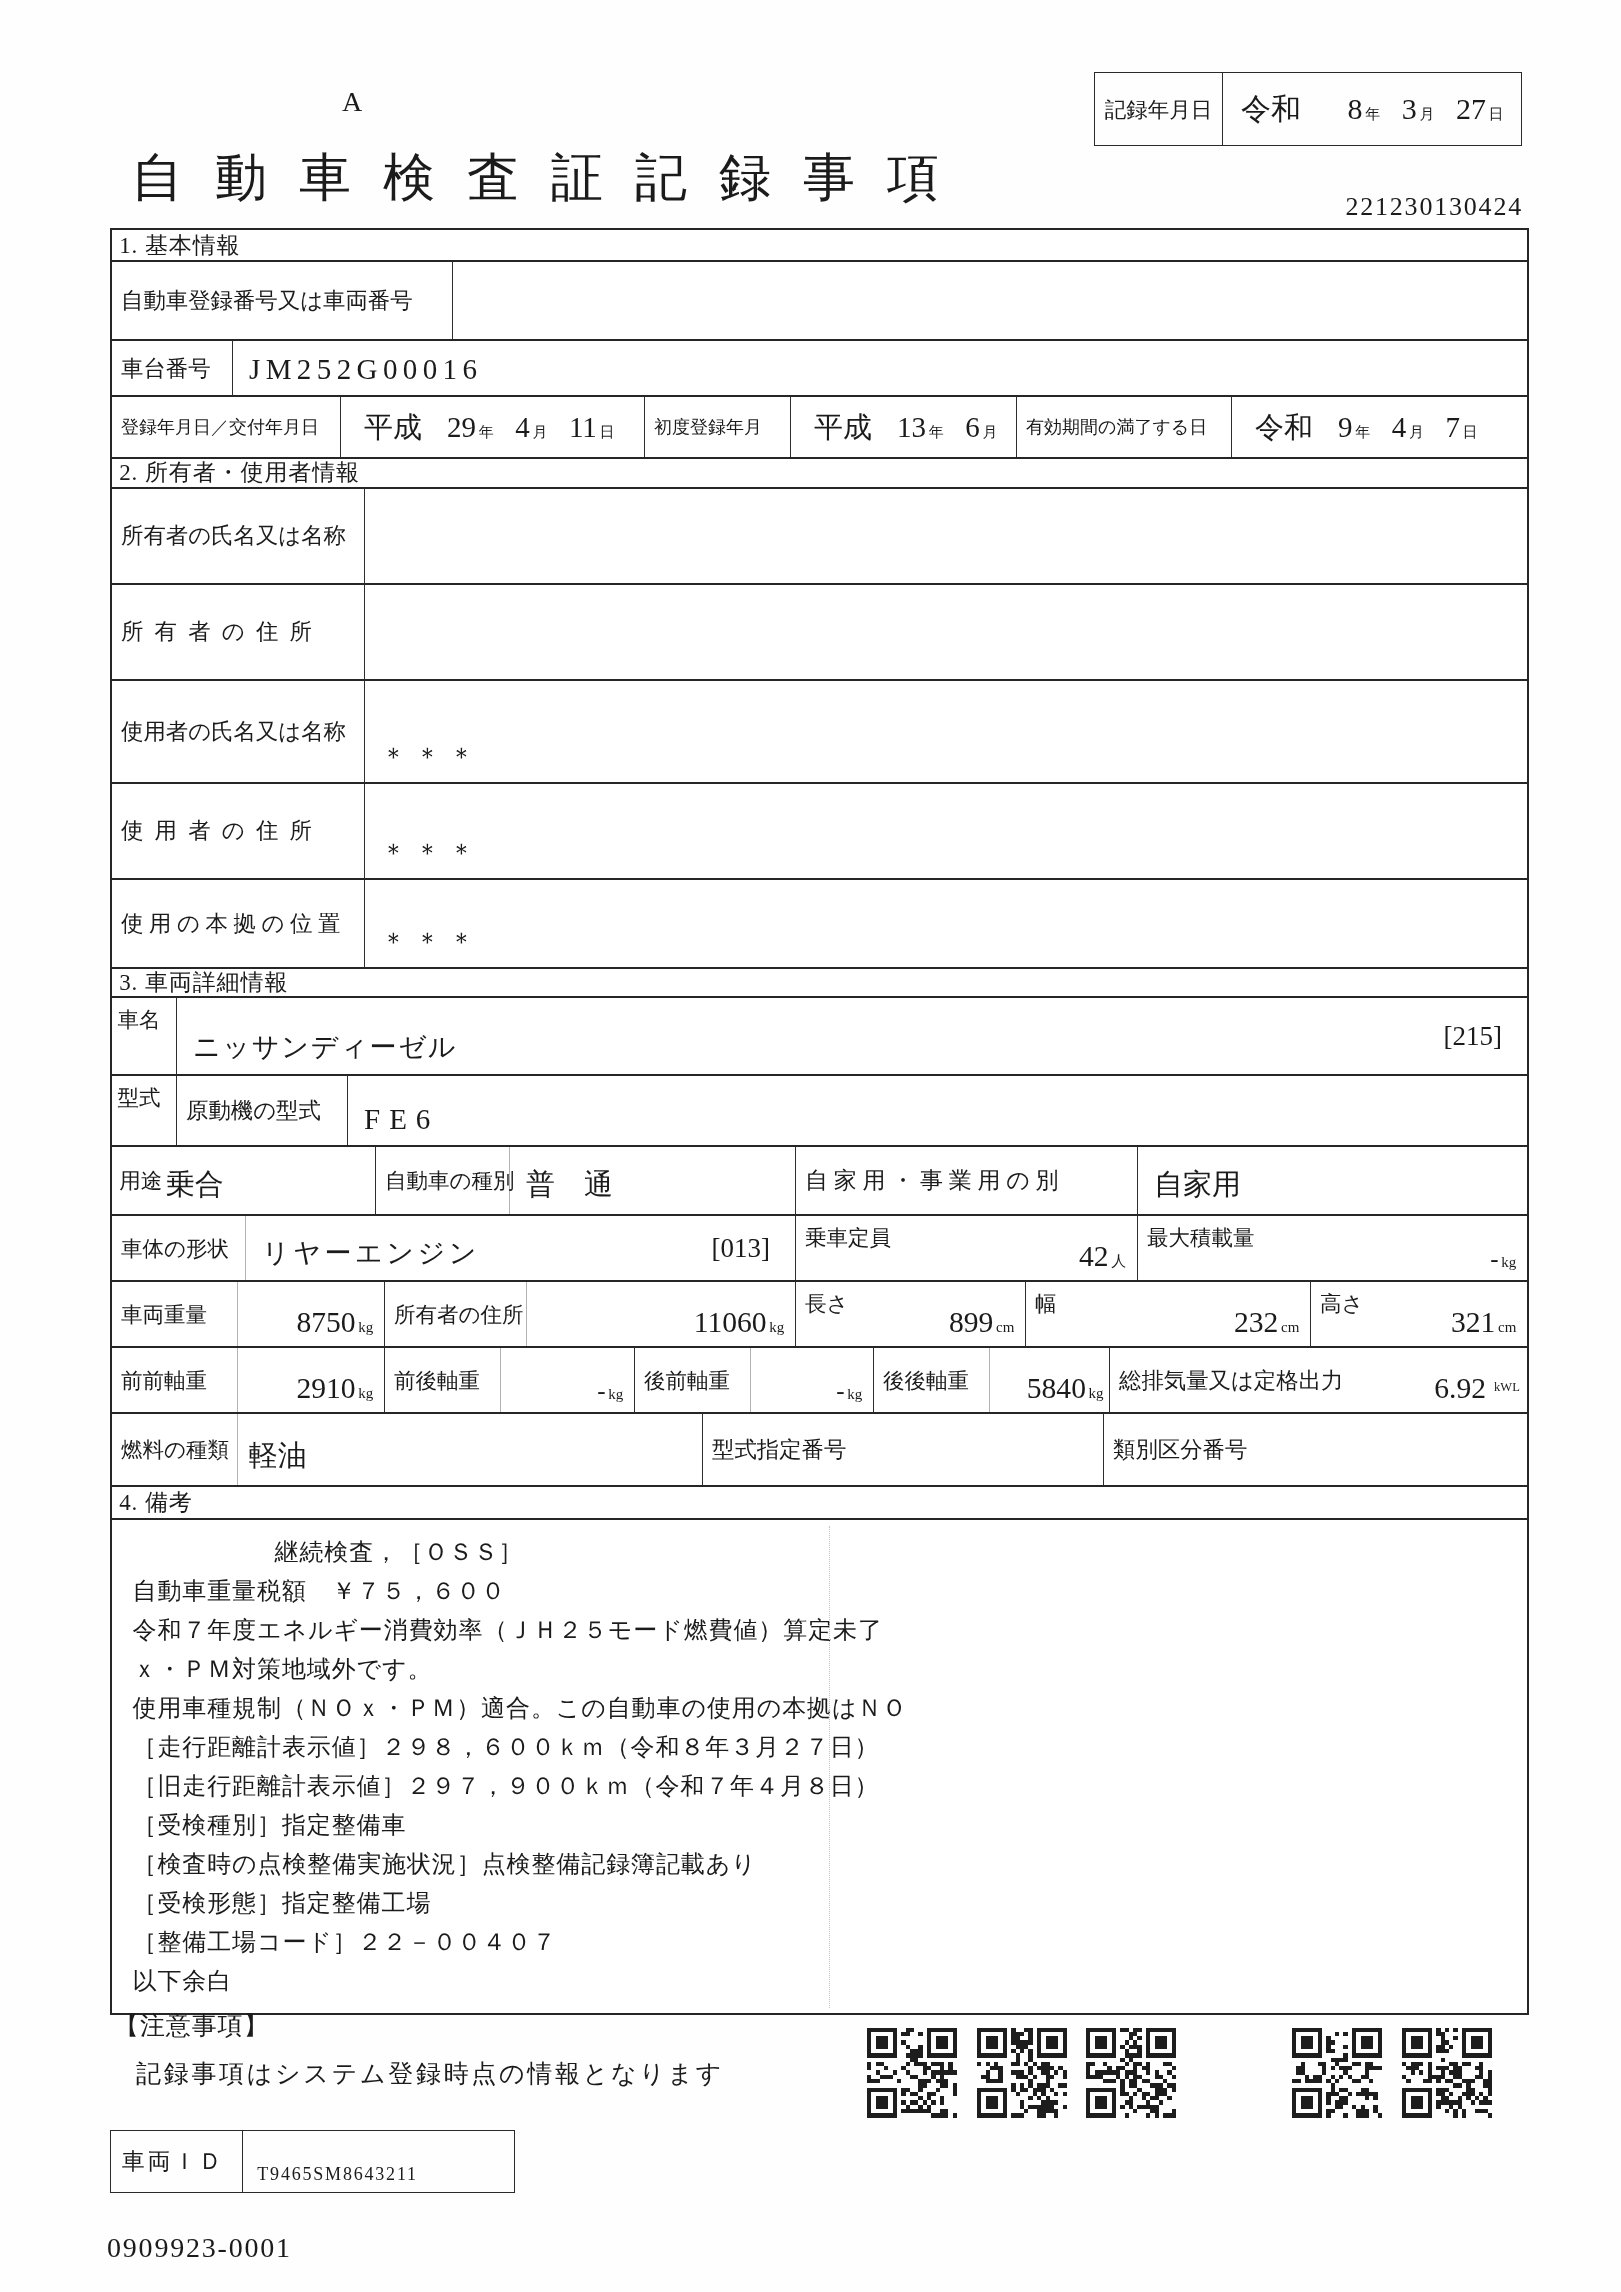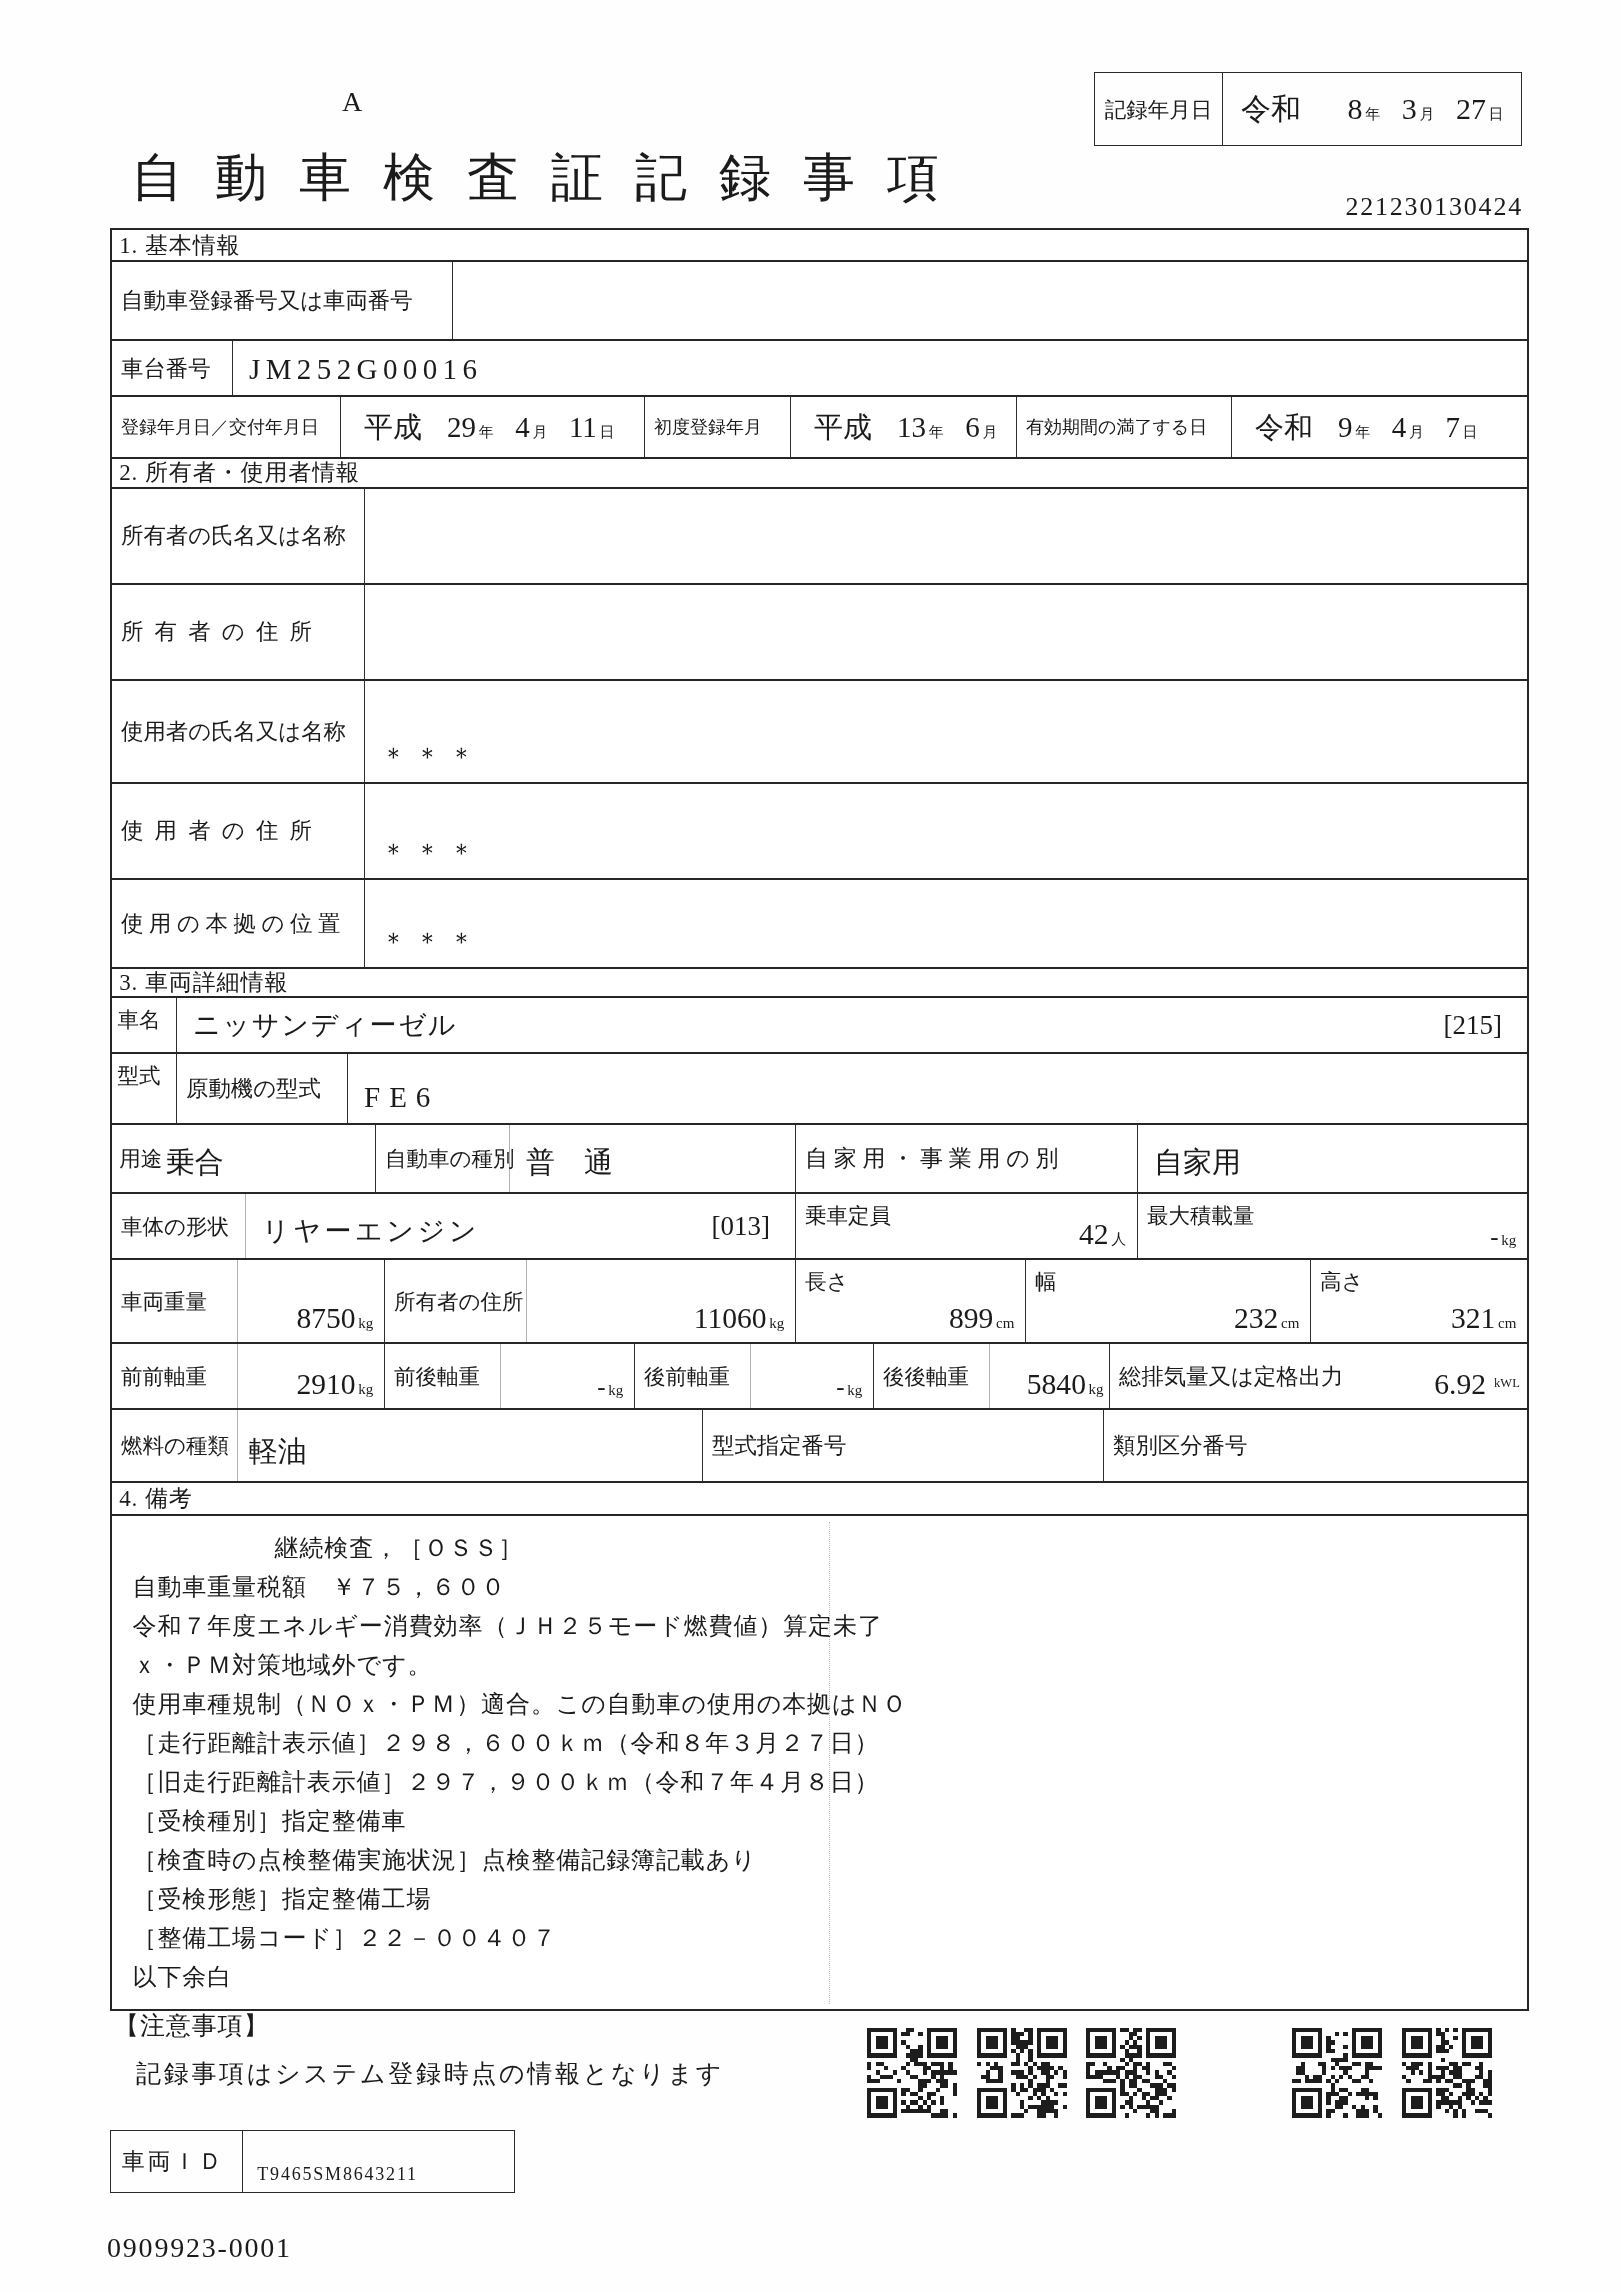--- a/index.html
+++ b/index.html
@@ -172,21 +172,21 @@
       </div>
       <div class="cell end">
         <span class="bval stars">＊＊＊</span>
       </div>
     </div>
 
     <div class="row" style="height:29.6px">
       <div class="sechead">3. 車両詳細情報</div>
     </div>
 
-    <div class="row" style="height:56px">
+    <div class="row" style="height:78px">
       <div class="cell" style="width:65px">
         <span class="lblt" style="padding-left:5.4px">車名</span>
       </div>
       <div class="cell end">
         <span class="bval" style="letter-spacing:1.8px;font-size:27px">ニッサンディーゼル</span>
         <span class="code">[215]</span>
       </div>
     </div>
 
     <div class="row" style="height:71px">
@@ -227,21 +227,21 @@
       <div class="cell" style="width:342px">
         <span class="lblt">乗車定員</span>
         <span class="rval"><span>42</span><span class="u">人</span></span>
       </div>
       <div class="cell end">
         <span class="lblt">最大積載量</span>
         <span class="rval" style="font-size:25px"><span>-</span><span class="u">kg</span></span>
       </div>
     </div>
 
-    <div class="row" style="height:84px">
+    <div class="row" style="height:66px">
       <div class="cell" style="width:273px">
         <span class="sublbl" style="width:126px">車両重量</span>
         <span class="rval"><span>8750</span><span class="u">kg</span></span>
       </div>
       <div class="cell" style="width:411px">
         <span class="sublbl" style="width:142px">所有者の住所</span>
         <span class="rval"><span>11060</span><span class="u">kg</span></span>
       </div>
       <div class="cell" style="width:230px">
         <span class="lblt">長さ</span>

